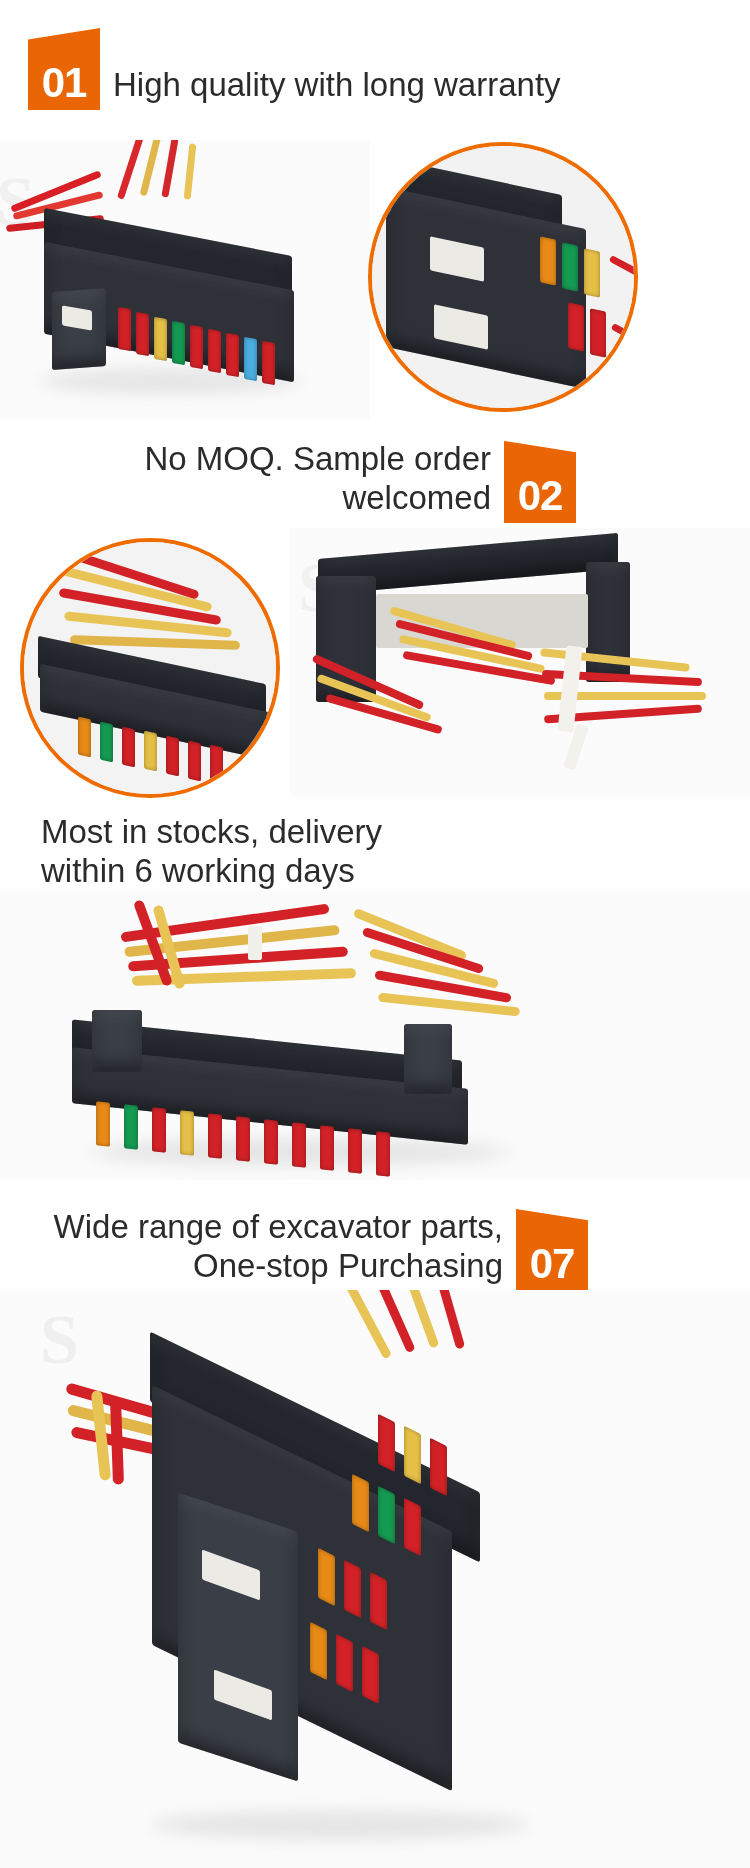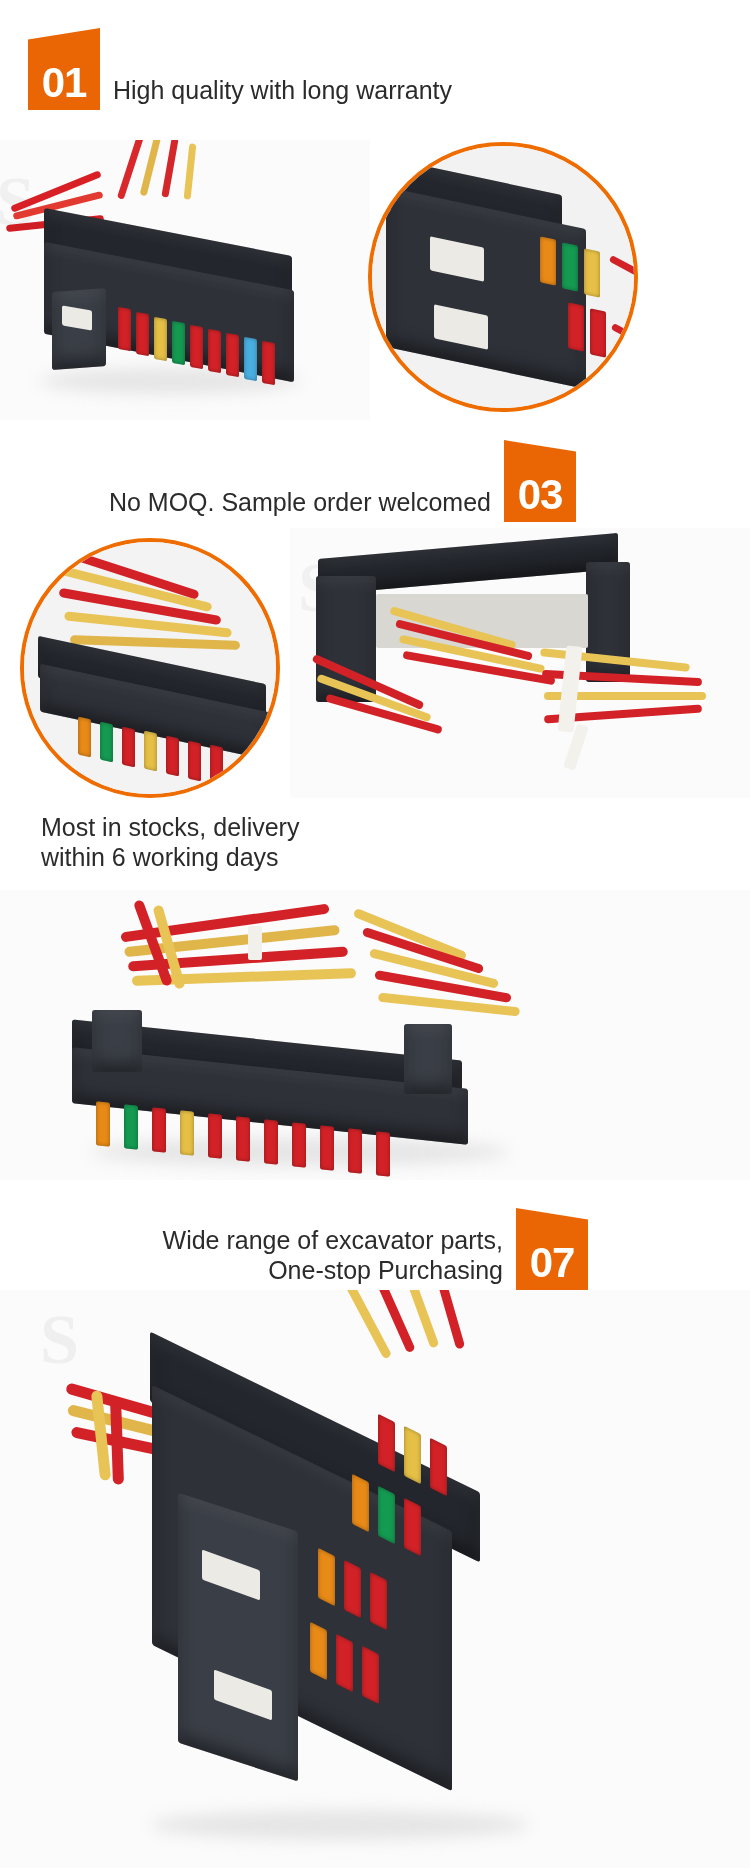--- a/index.html
+++ b/index.html
@@ -34,21 +34,21 @@
     clip-path:polygon(0% 14%, 100% 0%, 100% 100%, 0% 100%);
   }
   .badge.right{
     
     clip-path:polygon(0% 0%, 100% 14%, 100% 100%, 0% 100%);
   }
   .badge span{display:block;transform:translateY(-2px);}
 
   .headline{
     color:#2b2b2b;
-    font-size:25px;
+    font-size:33px;
     line-height:1.18;
     white-space:pre-line;
     padding-bottom:5px;
   }
   .headline.pad-l{padding-left:13px;}
   .headline.pad-r{padding-right:13px;text-align:right;}
 
   
   .photo{position:absolute;overflow:hidden;}
 
@@ -137,21 +137,21 @@
       <div class="fuse" style="left:196px;top:158px;width:16px;height:46px;background:#d22227;transform:skewY(12deg);"></div>
       <div class="fuse" style="left:218px;top:164px;width:16px;height:46px;background:#d22227;transform:skewY(12deg);"></div>
       <div class="wire" style="left:236px;top:118px;width:40px;height:7px;background:#d22227;transform:rotate(28deg);"></div>
       <div class="wire" style="left:238px;top:186px;width:40px;height:7px;background:#d22227;transform:rotate(28deg);"></div>
     </div>
   </div>
 
   <div class="feature-header" style="right:28px; top:440px;">
     <div class="headline pad-r">No MOQ. Sample order welcomed</div>
     <div class="badge right">
-      <span>03</span>
+      <span>02</span>
     </div>
   </div>
 
   <div class="circle-photo" style="left:20px; top:538px; width:260px; height:260px;">
     <div class="scene" style="background:#f3f3f3;">
       <div class="wire" style="left:28px;top:26px;width:150px;height:9px;background:#d22227;transform:rotate(18deg);border-radius:40px;"></div>
       <div class="wire" style="left:30px;top:42px;width:160px;height:9px;background:#e8c457;transform:rotate(14deg);"></div>
       <div class="wire" style="left:34px;top:60px;width:164px;height:9px;background:#d22227;transform:rotate(10deg);"></div>
       <div class="wire" style="left:40px;top:78px;width:168px;height:9px;background:#e8c457;transform:rotate(6deg);"></div>
       <div class="wire" style="left:46px;top:96px;width:170px;height:9px;background:#e0b64b;transform:rotate(2deg);"></div>

